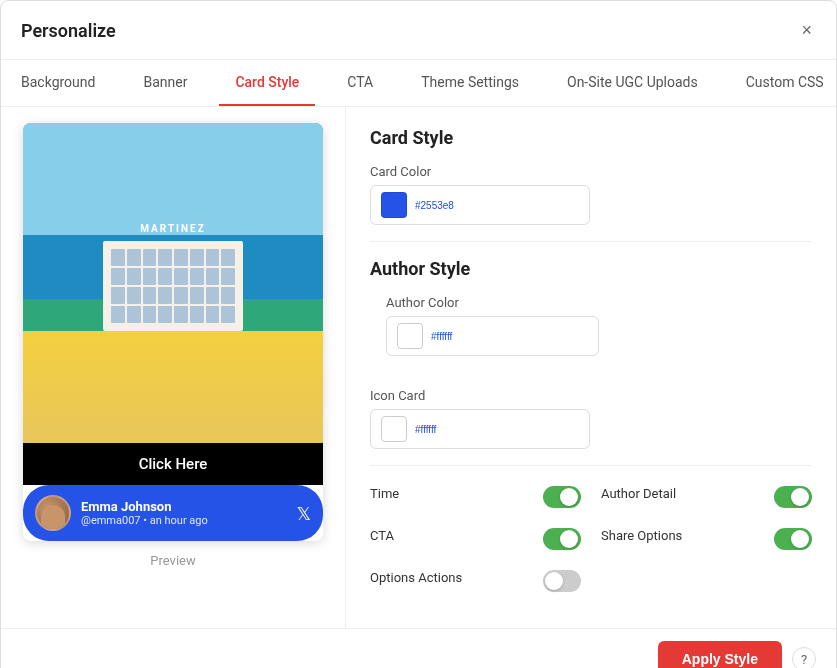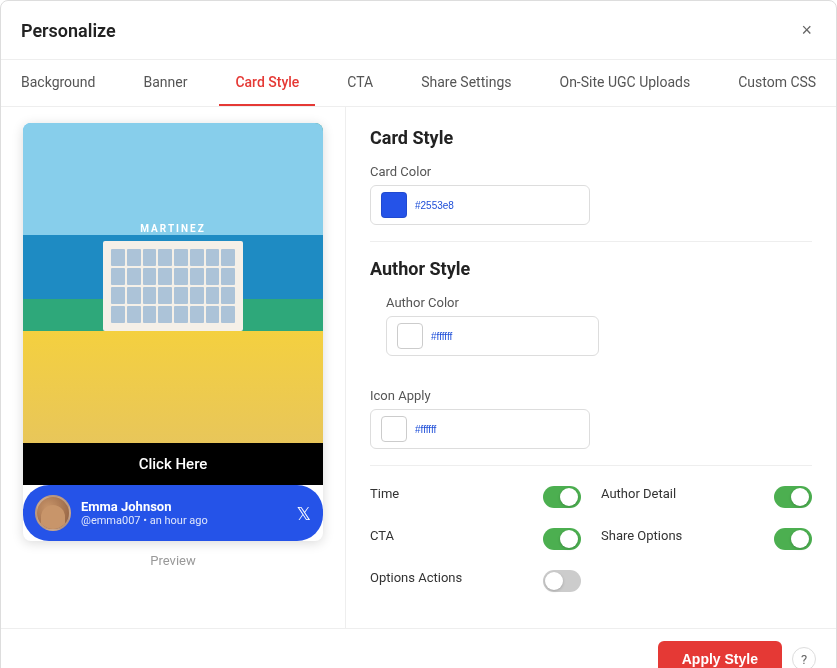--- a/index.html
+++ b/index.html
@@ -374,21 +374,21 @@
   <div class="modal-header">
     <span class="modal-title">Personalize</span>
     <button class="close-btn">×</button>
   </div>
 
   <div class="tabs">
     <div class="tab">Background</div>
     <div class="tab">Banner</div>
     <div class="tab active">Card Style</div>
     <div class="tab">CTA</div>
-    <div class="tab">Share Settings</div>
+    <div class="tab">Theme Settings</div>
     <div class="tab">On-Site UGC Uploads</div>
     <div class="tab">Custom CSS</div>
   </div>
 
   <div class="content">
 
     <div class="preview-panel">
       <div class="card-preview">
 
         <div class="card-image">
@@ -472,21 +472,21 @@
         <div class="field-group">
           <div class="field-label">Author Color</div>
           <div class="color-input-row">
             <div class="color-swatch" style="background:#ffffff; border:1px solid #ccc;"></div>
             <input class="color-hex" type="text" value="#ffffff" style="">
           </div>
         </div>
       </div>
 
       <div class="field-group">
-        <div class="field-label">Icon Apply</div>
+        <div class="field-label">Icon Card</div>
         <div class="color-input-row">
           <div class="color-swatch" style="background:#ffffff; border:1px solid #ccc;"></div>
           <input class="color-hex" type="text" value="#ffffff" style="">
         </div>
       </div>
 
       <hr class="divider">
 
       <div class="toggle-rows">
         <div class="toggle-row">

